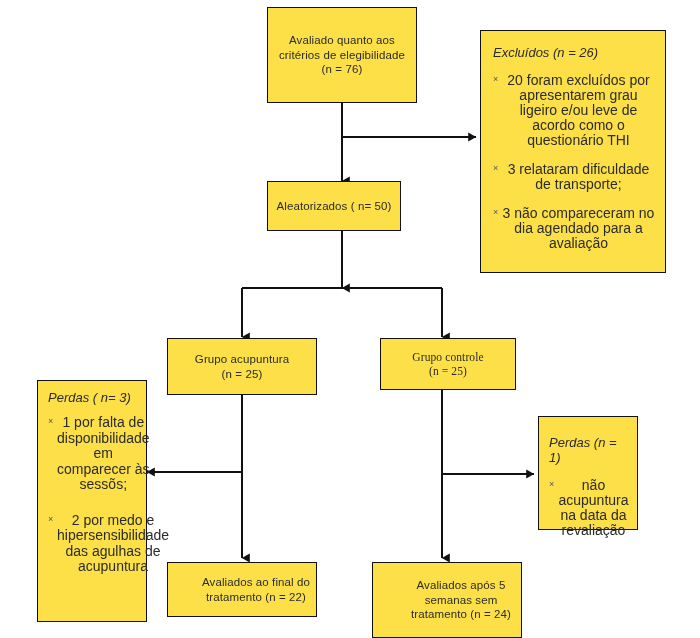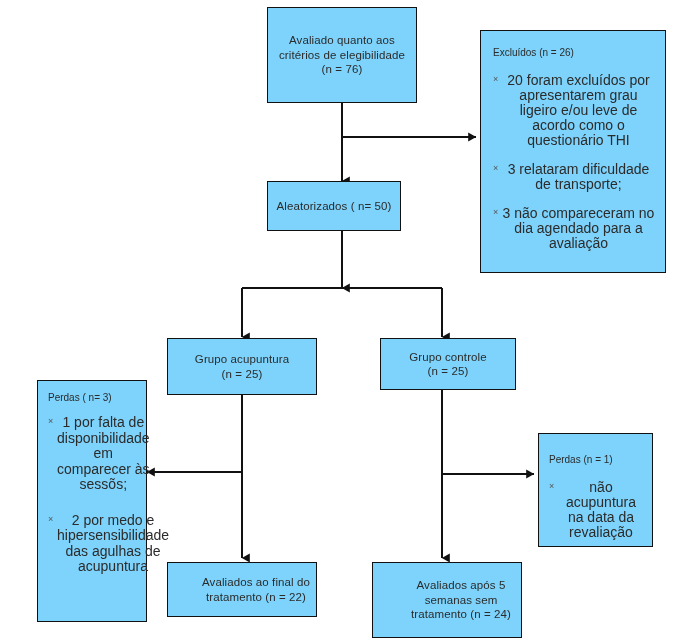--- a/index.html
+++ b/index.html
@@ -14,44 +14,45 @@
   #flowchart {
     position: relative;
     width: 700px;
     height: 638px;
     background: #ffffff;
     overflow: hidden;
   }
   .node {
     position: absolute;
     border: 1.6px solid #111111;
-    background: #7dd3fc;
+    background: #fde047;
     box-sizing: border-box;
   }
   .node-center {
     display: flex;
     align-items: center;
     justify-content: center;
     text-align: center;
   }
   .node-text {
     font-size: 11.5px;
     line-height: 14.5px;
     color: #2b2b2b;
     letter-spacing: 0.1px;
     white-space: pre-line;
   }
   .node-list {
     padding: 14px 10px 10px 12px;
   }
   .list-title {
-    font-size: 10px;
+    font-size: 13px;
     line-height: 15px;
     color: #2b2b2b;
     margin-bottom: 13px;
+    font-style: italic;
   }
   .bullet-row {
     display: flex;
     align-items: flex-start;
     margin-bottom: 14px;
   }
   .bullet-row:last-child { margin-bottom: 0; }
   .bullet-mark {
     font-size: 9px;
     line-height: 15px;
@@ -145,38 +146,38 @@
 
   <div class="node node-center" style="left:267px; top:181px; width:134px; height:50px;">
     <div class="node-text">Aleatorizados ( n= 50)</div>
   </div>
 
   <div class="node node-center" style="left:167px; top:338px; width:150px; height:57px;">
     <div class="node-text">Grupo acupuntura
 (n = 25)</div>
   </div>
 
-  <div class="node node-center" style="left:380px; top:338px; width:136px; height:52px;">
+  <div class="node node-center" style="left:380px; top:338px; width:136px; height:52px;font-family:Liberation Serif, serif;">
     <div class="node-text">Grupo controle
 (n = 25)</div>
   </div>
 
   <div class="node node-list narrow" style="left:37px; top:380px; width:110px; height:242px; padding:9px 8px 8px 10px;">
     <div class="list-title">Perdas ( n= 3)</div>
     <div class="bullet-row">
       <span class="bullet-mark">×</span>
       <span class="bullet-text">1 por falta de disponibilidade em comparecer às sessõs;</span>
     </div>
     <div class="bullet-row">
       <span class="bullet-mark">×</span>
       <span class="bullet-text">2 por medo e hipersensibilidade das agulhas de acupuntura</span>
     </div>
   </div>
 
-  <div class="node node-list" style="left:538px; top:433px; width:115px; height:114px; padding:18px 8px 12px 10px;">
+  <div class="node node-list" style="left:538px; top:416px; width:100px; height:114px; padding:18px 8px 12px 10px;">
     <div class="list-title">Perdas (n = 1)</div>
     <div class="bullet-row">
       <span class="bullet-mark">×</span>
       <span class="bullet-text">não acupuntura na data da revaliação</span>
     </div>
   </div>
 
   <div class="node node-center" style="left:167px; top:562px; width:150px; height:55px;padding-left:28px;">
     <div class="node-text">Avaliados ao final do
 tratamento (n = 22)</div>

